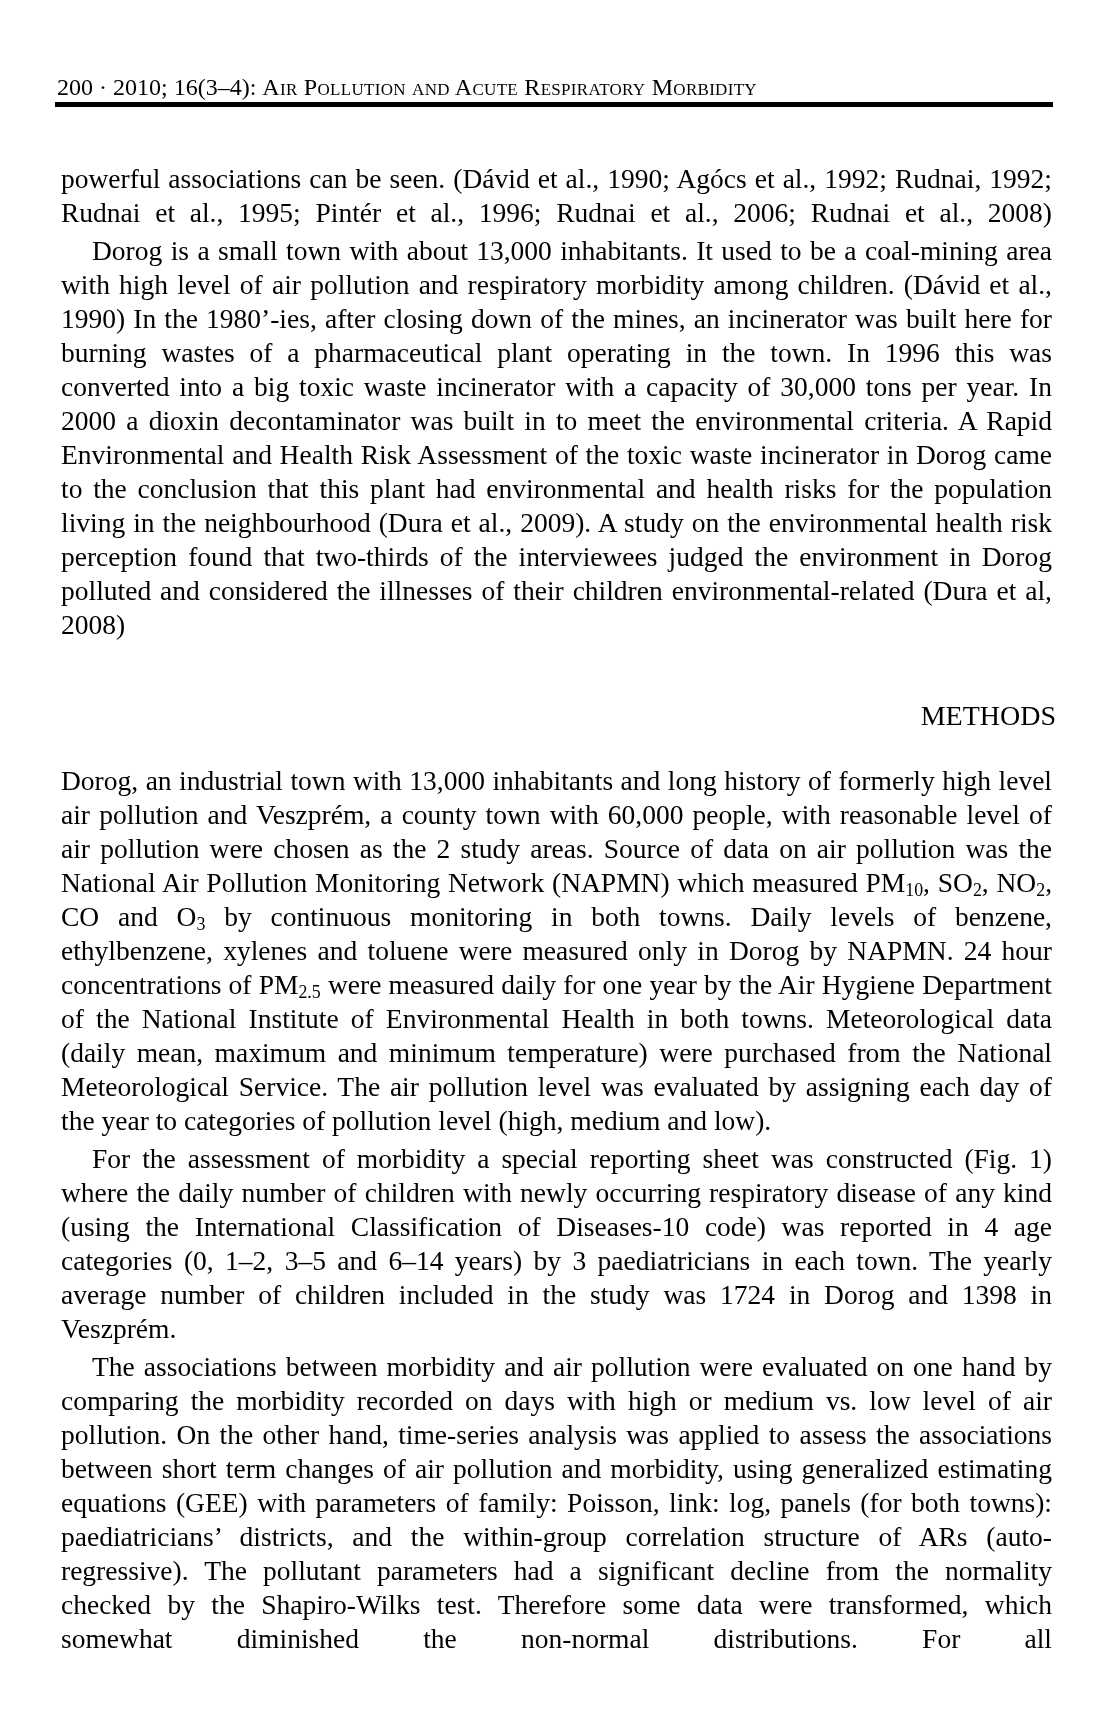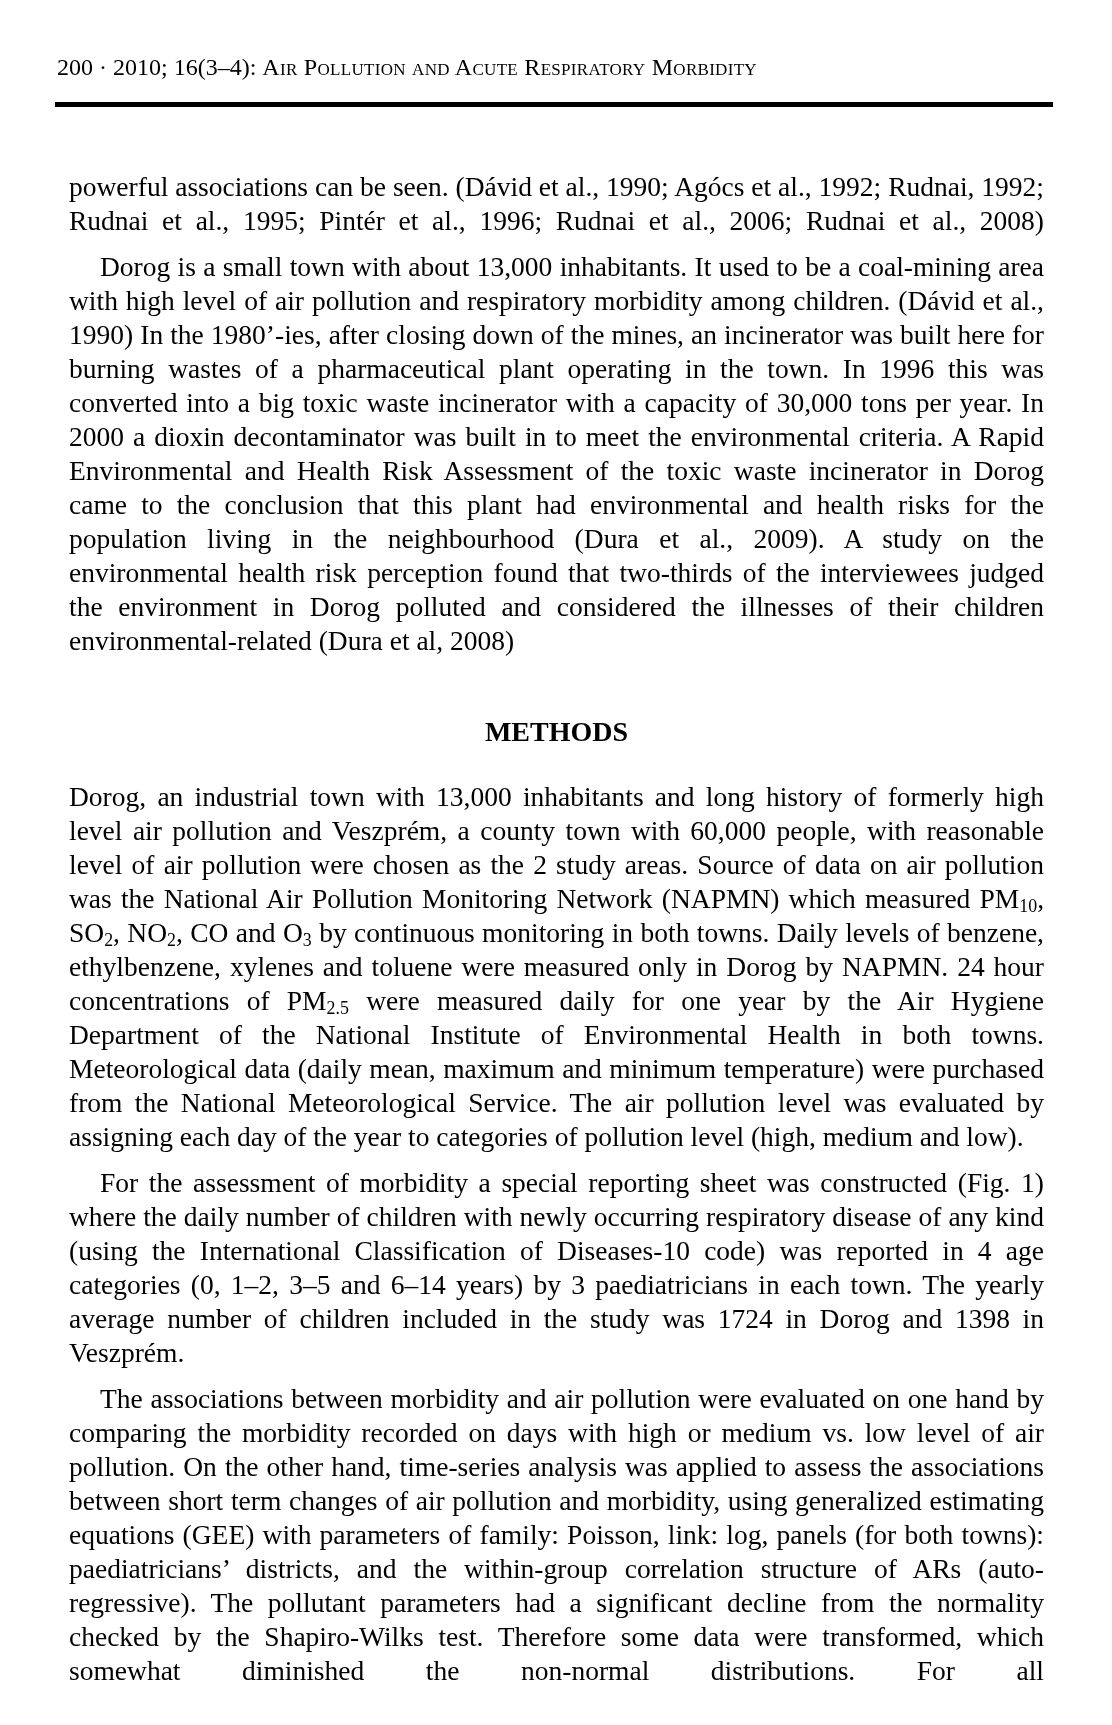--- a/index.html
+++ b/index.html
@@ -8,21 +8,21 @@
     width: 1112px;
     height: 1725px;
     background: #ffffff;
     color: #000000;
     font-family: "Liberation Serif", "DejaVu Serif", serif;
     overflow: hidden;
   }
   .running-head {
     position: absolute;
     left: 57px;
-    top: 52px;
+    top: 72px;
     width: 1000px;
     font-size: 24px;
     line-height: 30px;
     white-space: nowrap;
   }
   .running-head .rh-title { font-variant: small-caps; letter-spacing: 0.3px; }
   .head-rule {
     position: absolute;
     left: 55px;
     top: 102px;
@@ -32,29 +32,29 @@
   }
   .content {
     position: absolute;
     left: 57px;
     top: 158px;
     width: 999px;
     font-size: 27.5px;
     line-height: 34px;
     text-align: justify;
   }
-  .content p { margin: 12px; padding: 0; }
+  .content p { margin: 4px; padding: 0; }
   p.indent { text-indent: 31px; }
   p.justify-last { text-align-last: justify; }
   h2.section {
     font-size: 28px;
     line-height: 36px;
-    font-weight: bold;
+    font-weight: normal;
     margin: 56px 0 30px 0;
-    text-align: center;
+    text-align: right;
   }
   .seg-italic { }
   .seg-sub { font-size: 0.65em; vertical-align: -0.22em; line-height: 0; }
 </style>
 </head>
 <body>
 
 <div class="page">
 
   <div class="running-head">

